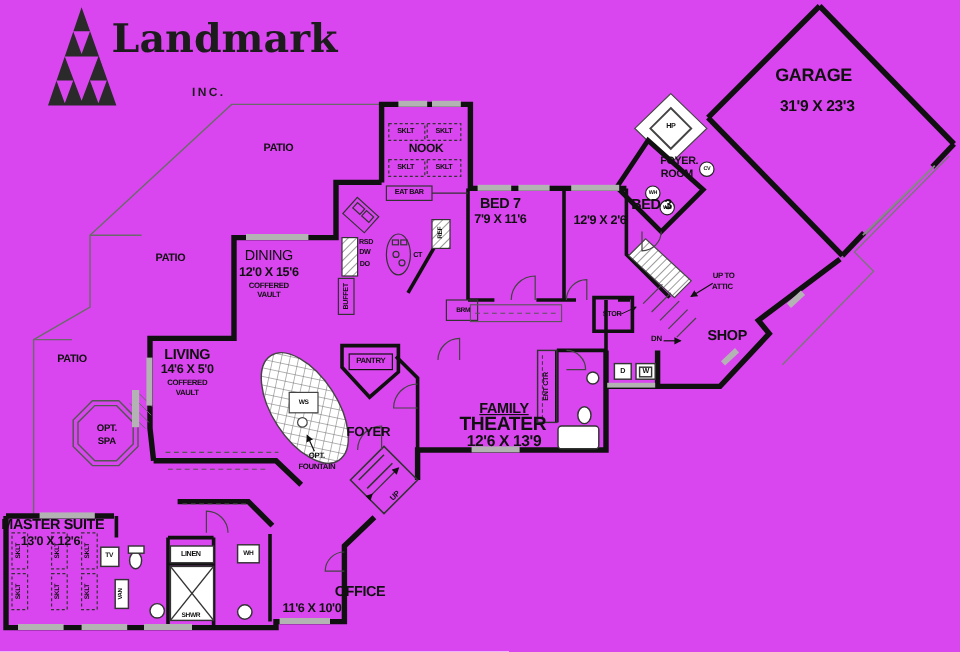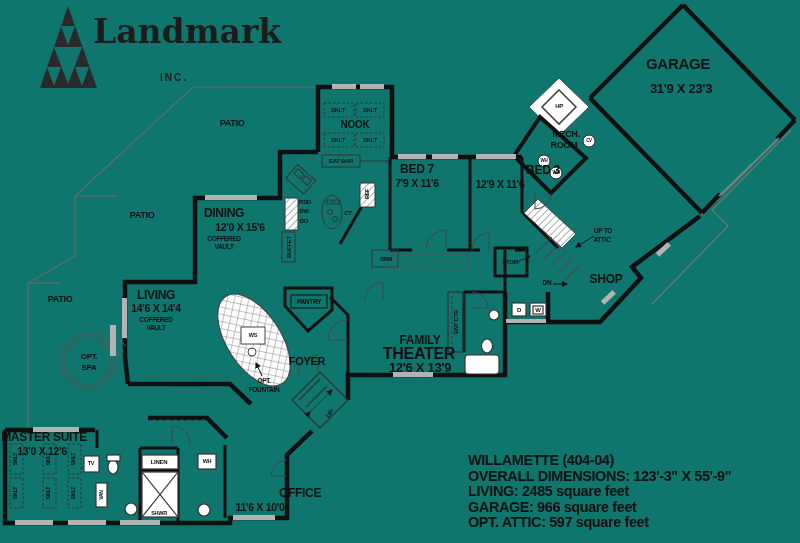--- a/index.html
+++ b/index.html
@@ -1,16 +1,16 @@
 <!DOCTYPE html>
 <html><head>
 <meta charset="utf-8">
 <style>
   html,body{margin:0;padding:0;background:#fff;}
-  #canvas{position:relative;width:800px;height:543px;background:#0f766e;overflow:hidden;
+  #canvas{position:relative;width:800px;height:543px;background:#d946ef;overflow:hidden;
           font-family:"Liberation Sans",sans-serif;color:#101010;}
   #plan-svg{position:absolute;left:0;top:0;}
   .lbl{position:absolute;white-space:nowrap;color:#101010;line-height:1;
        font-family:"Liberation Sans",sans-serif;letter-spacing:-0.3px;}
   #logo{position:absolute;left:0;top:0;}
   .logo-word{position:absolute;font-family:"DejaVu Serif",serif;font-weight:700;color:#1c1c1c;}
   #logo-line1{left:93px;top:12px;font-size:33px;}
   #logo-line2{left:106px;top:44px;font-size:33px;}
   #logo-suffix{left:160px;top:72px;font-size:10px;letter-spacing:2px;font-family:"Liberation Sans",sans-serif;font-weight:700;}
   #title-block{position:absolute;left:468px;top:452px;width:330px;}
@@ -259,54 +259,54 @@
       <div class="lbl" style="left: 681px; top: 88px; font-size: 13px; font-weight: 700; transform: translate(-50%, -50%);">31'9 X 23'3</div>
       <div class="lbl" style="left: 355px; top: 125px; font-size: 10px; font-weight: 700; transform: translate(-50%, -50%);">NOOK</div>
       <div class="lbl" style="left: 338px; top: 110px; font-size: 6px; font-weight: 700; transform: translate(-50%, -50%);">SKLT</div>
       <div class="lbl" style="left: 370px; top: 110px; font-size: 6px; font-weight: 700; transform: translate(-50%, -50%);">SKLT</div>
       <div class="lbl" style="left: 338px; top: 140px; font-size: 6px; font-weight: 700; transform: translate(-50%, -50%);">SKLT</div>
       <div class="lbl" style="left: 370px; top: 140px; font-size: 6px; font-weight: 700; transform: translate(-50%, -50%);">SKLT</div>
       <div class="lbl" style="left: 341px; top: 161px; font-size: 6px; font-weight: 700; transform: translate(-50%, -50%);">EAT BAR</div>
       <div class="lbl" style="left: 417px; top: 169px; font-size: 12px; font-weight: 700; transform: translate(-50%, -50%);">BED 7</div>
       <div class="lbl" style="left: 417px; top: 183px; font-size: 10.5px; font-weight: 700; transform: translate(-50%, -50%);">7'9 X 11'6</div>
       <div class="lbl" style="left: 499px; top: 170px; font-size: 12px; font-weight: 700; transform: translate(-50%, -50%); margin-left: 44px;">BED 3</div>
-      <div class="lbl" style="left: 500px; top: 184px; font-size: 10.5px; font-weight: 700; transform: translate(-50%, -50%);">12'9 X 11'6</div>
-      <div class="lbl" style="left: 566px; top: 134px; font-size: 9px; font-weight: 700; transform: translate(-50%, -50%);">MECH.</div>
+      <div class="lbl" style="left: 500px; top: 184px; font-size: 10.5px; font-weight: 700; transform: translate(-50%, -50%);">12'9 X 2'6</div>
+      <div class="lbl" style="left: 566px; top: 134px; font-size: 9px; font-weight: 700; transform: translate(-50%, -50%);">FOYER.</div>
       <div class="lbl" style="left: 564px; top: 145px; font-size: 9px; font-weight: 700; transform: translate(-50%, -50%);">ROOM</div>
       <div class="lbl" style="left: 559px; top: 106px; font-size: 6px; font-weight: 700; transform: translate(-50%, -50%);">HP</div>
       <div class="lbl" style="left: 589px; top: 141px; font-size: 4.5px; font-weight: 700; transform: translate(-50%, -50%);">CV</div>
       <div class="lbl" style="left: 544px; top: 161px; font-size: 4.5px; font-weight: 700; transform: translate(-50%, -50%);">WH</div>
       <div class="lbl" style="left: 556px; top: 173px; font-size: 4.5px; font-weight: 700; transform: translate(-50%, -50%);">WH</div>
-      <div class="lbl" style="left: 224px; top: 213px; font-size: 12px; font-weight: 700; transform: translate(-50%, -50%);">DINING</div>
-      <div class="lbl" style="left: 224px; top: 227px; font-size: 10.5px; font-weight: 700; transform: translate(-50%, -50%); margin-left: 16px;">12'0 X 15'6</div>
+      <div class="lbl" style="left: 224px; top: 213px; font-size: 12px; font-weight: 400; transform: translate(-50%, -50%);">DINING</div>
+      <div class="lbl" style="left: 224px; top: 227px; font-size: 10.5px; font-weight: 700; transform: translate(-50%, -50%);">12'0 X 15'6</div>
       <div class="lbl" style="left: 224px; top: 239px; font-size: 6.5px; font-weight: 700; transform: translate(-50%, -50%);">COFFERED</div>
       <div class="lbl" style="left: 224px; top: 247px; font-size: 6.5px; font-weight: 700; transform: translate(-50%, -50%);">VAULT</div>
       <div class="lbl" style="left: 305px; top: 202px; font-size: 6px; font-weight: 700; transform: translate(-50%, -50%);">RSD</div>
       <div class="lbl" style="left: 304px; top: 211px; font-size: 6px; font-weight: 700; transform: translate(-50%, -50%);">DW</div>
       <div class="lbl" style="left: 304px; top: 221px; font-size: 6px; font-weight: 700; transform: translate(-50%, -50%);">DO</div>
       <div class="lbl" style="left: 348px; top: 213px; font-size: 6px; font-weight: 700; transform: translate(-50%, -50%);">CT</div>
       <div class="lbl" style="left: 289px; top: 247px; font-size: 6px; font-weight: 700; transform: translate(-50%, -50%) rotate(-90deg);">BUFFET</div>
       <div class="lbl" style="left: 368px; top: 194px; font-size: 5.5px; font-weight: 700; transform: translate(-50%, -50%) rotate(-90deg);">REF</div>
       <div class="lbl" style="left: 386px; top: 260px; font-size: 5.5px; font-weight: 700; transform: translate(-50%, -50%);">BRM</div>
       <div class="lbl" style="left: 156px; top: 295px; font-size: 12px; font-weight: 700; transform: translate(-50%, -50%);">LIVING</div>
-      <div class="lbl" style="left: 156px; top: 308px; font-size: 10.5px; font-weight: 700; transform: translate(-50%, -50%);">14'6 X 14'4</div>
+      <div class="lbl" style="left: 156px; top: 308px; font-size: 10.5px; font-weight: 700; transform: translate(-50%, -50%);">14'6 X 5'0</div>
       <div class="lbl" style="left: 156px; top: 320px; font-size: 6.5px; font-weight: 700; transform: translate(-50%, -50%);">COFFERED</div>
       <div class="lbl" style="left: 156px; top: 328px; font-size: 6.5px; font-weight: 700; transform: translate(-50%, -50%);">VAULT</div>
       <div class="lbl" style="left: 232px; top: 123px; font-size: 9px; font-weight: 700; transform: translate(-50%, -50%);">PATIO</div>
       <div class="lbl" style="left: 142px; top: 215px; font-size: 9px; font-weight: 700; transform: translate(-50%, -50%);">PATIO</div>
       <div class="lbl" style="left: 60px; top: 299px; font-size: 9px; font-weight: 700; transform: translate(-50%, -50%);">PATIO</div>
       <div class="lbl" style="left: 89px; top: 357px; font-size: 8px; font-weight: 700; transform: translate(-50%, -50%);">OPT.</div>
       <div class="lbl" style="left: 89px; top: 368px; font-size: 8px; font-weight: 700; transform: translate(-50%, -50%);">SPA</div>
       <div class="lbl" style="left: 253px; top: 336px; font-size: 5.5px; font-weight: 700; transform: translate(-50%, -50%);">WS</div>
       <div class="lbl" style="left: 264px; top: 381px; font-size: 6.5px; font-weight: 700; transform: translate(-50%, -50%);">OPT.</div>
       <div class="lbl" style="left: 264px; top: 390px; font-size: 6.5px; font-weight: 700; transform: translate(-50%, -50%);">FOUNTAIN</div>
       <div class="lbl" style="left: 309px; top: 302px; font-size: 6.5px; font-weight: 700; transform: translate(-50%, -50%);">PANTRY</div>
       <div class="lbl" style="left: 307px; top: 361px; font-size: 11px; font-weight: 700; transform: translate(-50%, -50%);">FOYER</div>
       <div class="lbl" style="left: 330px; top: 414px; font-size: 6.5px; font-weight: 700; transform: translate(-50%, -50%) rotate(-45deg);">UP</div>
-      <div class="lbl" style="left: 420px; top: 340px; font-size: 12px; font-weight: 700; transform: translate(-50%, -50%);">FAMILY</div>
+      <div class="lbl" style="left: 420px; top: 340px; font-size: 12px; font-weight: 700; transform: translate(-50%, -50%); text-decoration: underline;">FAMILY</div>
       <div class="lbl" style="left: 419px; top: 354px; font-size: 16px; font-weight: 700; transform: translate(-50%, -50%);">THEATER</div>
       <div class="lbl" style="left: 420px; top: 367px; font-size: 13px; font-weight: 700; transform: translate(-50%, -50%);">12'6 X 13'9</div>
       <div class="lbl" style="left: 456px; top: 322px; font-size: 6px; font-weight: 700; transform: translate(-50%, -50%) rotate(-90deg);">ENT CTR</div>
       <div class="lbl" style="left: 510px; top: 262px; font-size: 6px; font-weight: 700; transform: translate(-50%, -50%);">STOR</div>
       <div class="lbl" style="left: 603px; top: 231px; font-size: 6.5px; font-weight: 700; transform: translate(-50%, -50%);">UP TO</div>
       <div class="lbl" style="left: 602px; top: 240px; font-size: 6.5px; font-weight: 700; transform: translate(-50%, -50%);">ATTIC</div>
       <div class="lbl" style="left: 547px; top: 283px; font-size: 6.5px; font-weight: 700; transform: translate(-50%, -50%);">DN</div>
       <div class="lbl" style="left: 606px; top: 279px; font-size: 12px; font-weight: 700; transform: translate(-50%, -50%);">SHOP</div>
       <div class="lbl" style="left: 519px; top: 310px; font-size: 6px; font-weight: 700; transform: translate(-50%, -50%);">D</div>
       <div class="lbl" style="left: 538px; top: 310px; font-size: 6px; font-weight: 700; transform: translate(-50%, -50%);">W</div>
@@ -320,21 +320,14 @@
       <div class="lbl" style="left: 74px; top: 493px; font-size: 5.5px; font-weight: 700; transform: translate(-50%, -50%) rotate(-90deg);">SKLT</div>
       <div class="lbl" style="left: 91px; top: 464px; font-size: 5.5px; font-weight: 700; transform: translate(-50%, -50%);">TV</div>
       <div class="lbl" style="left: 101px; top: 495px; font-size: 5px; font-weight: 700; transform: translate(-50%, -50%) rotate(-90deg);">VAN</div>
       <div class="lbl" style="left: 159px; top: 462px; font-size: 6px; font-weight: 700; transform: translate(-50%, -50%);">LINEN</div>
       <div class="lbl" style="left: 207px; top: 462px; font-size: 5.5px; font-weight: 700; transform: translate(-50%, -50%);">WH</div>
       <div class="lbl" style="left: 159px; top: 514px; font-size: 5.5px; font-weight: 700; transform: translate(-50%, -50%);">SHWR</div>
       <div class="lbl" style="left: 260px; top: 493px; font-size: 12px; font-weight: 700; transform: translate(-50%, -50%); margin-left: 40px;">OFFICE</div>
       <div class="lbl" style="left: 260px; top: 507px; font-size: 10.5px; font-weight: 700; transform: translate(-50%, -50%);">11'6 X 10'0</div>
     </div>
 
-  <div id="title-block">
-    <div class="tb-line">WILLAMETTE (404-04)</div>
-    <div class="tb-line">OVERALL DIMENSIONS: 123'-3" X 55'-9"</div>
-    <div class="tb-line">LIVING:  2485 square feet</div>
-    <div class="tb-line">GARAGE:  966 square feet</div>
-    <div class="tb-line">OPT. ATTIC: 597 square feet</div>
-  </div>
 
 </div>
 
 </body></html>

